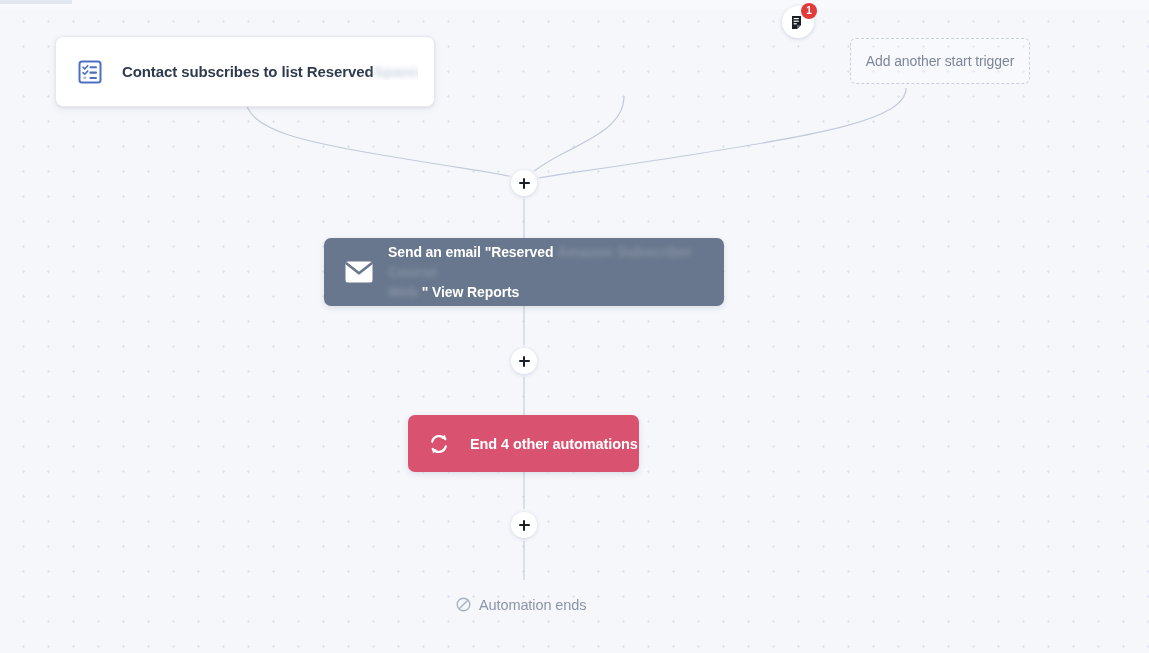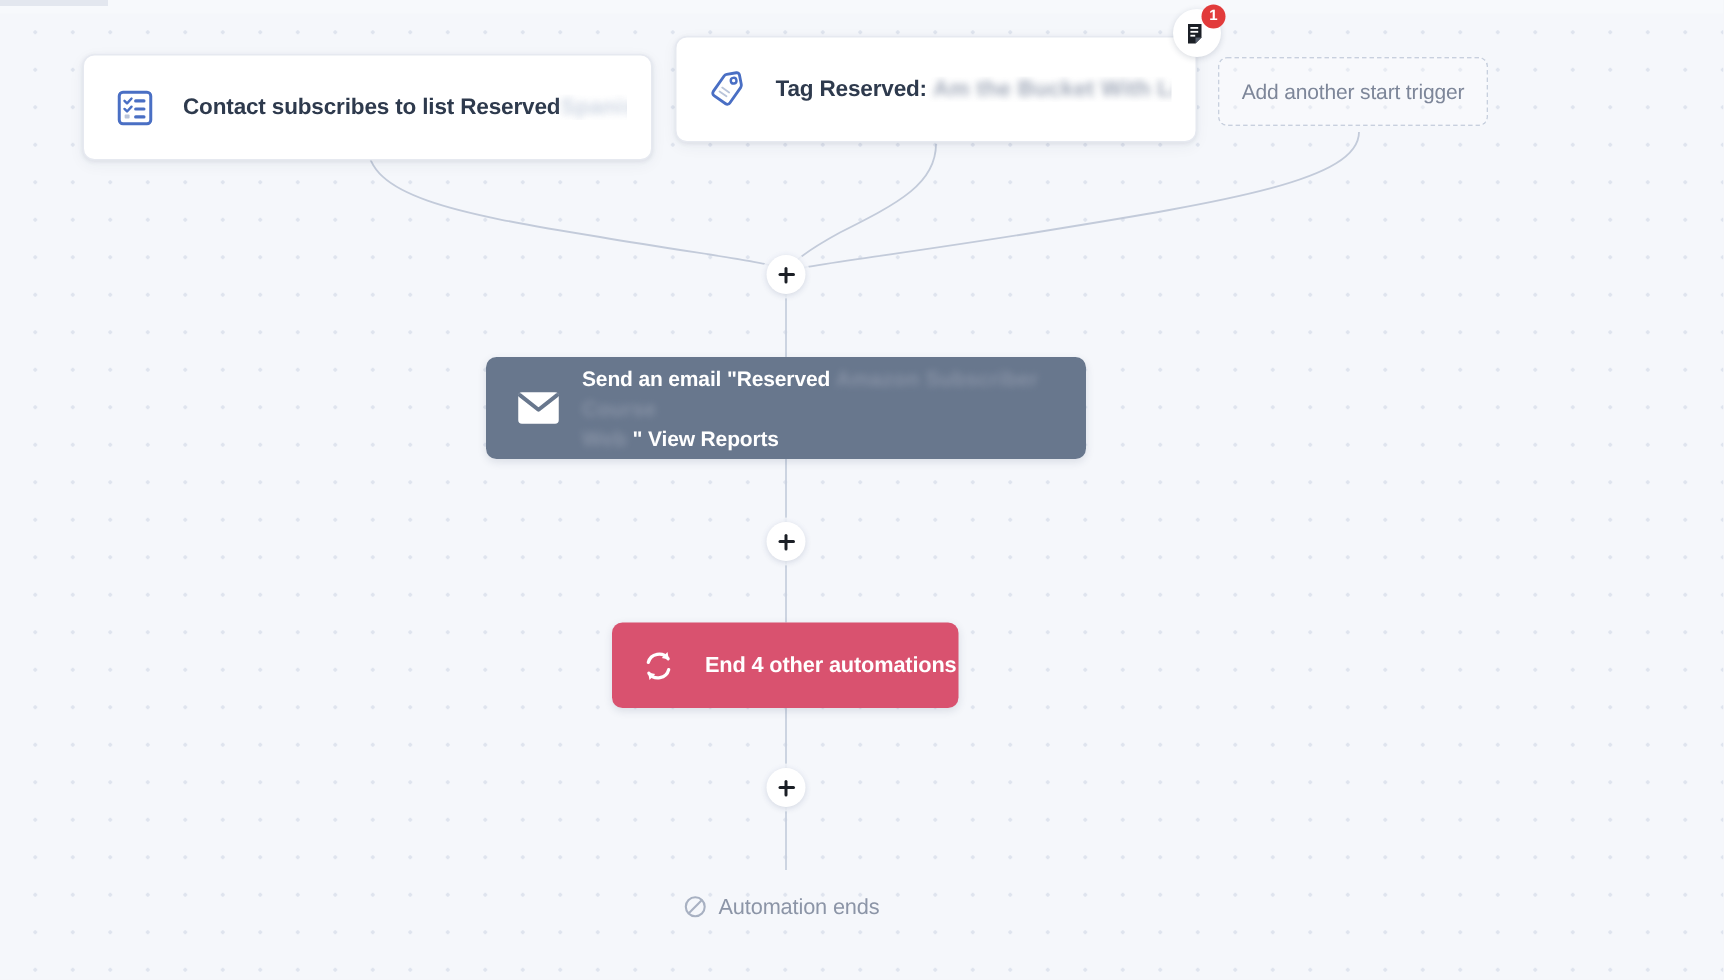--- a/index.html
+++ b/index.html
@@ -135,21 +135,21 @@
     font-weight: 700;
     line-height: 16px;
     text-align: center;
     box-sizing: border-box;
     padding: 0 3px;
   }
 
   
   #add-trigger {
     position: absolute;
-    left: 812px;
+    left: 850px;
     top: 38px;
     width: 180px;
     height: 46px;
     border: 1px dashed #c8d0de;
     border-radius: 6px;
     display: flex;
     align-items: center;
     justify-content: center;
     background: rgba(255,255,255,0.28);
     box-sizing: border-box;
@@ -300,34 +300,20 @@
         <path d="M6 13.6 l1.7 1.7 l3-3.2" fill="none" stroke="#4a6fc4" stroke-width="1.6" stroke-linecap="round" stroke-linejoin="round"></path>
         <rect x="6.1" y="17.4" width="3.3" height="2.6" rx="0.6" fill="#b9c4da"></rect>
         <rect x="12.4" y="7.2" width="7.6" height="2.1" rx="1" fill="#4a6fc4"></rect>
         <rect x="12.4" y="12.6" width="7.6" height="2.1" rx="1" fill="#4a6fc4"></rect>
         <rect x="12.4" y="17.9" width="7.6" height="2.1" rx="1" fill="#4a6fc4"></rect>
       </svg>
     </span>
     <span class="card-text"><span>Contact subscribes to list Reserved</span><span class="redacted-light">Spanishsjs hj</span></span>
   </div>
 
-  <div id="trigger-tag-card" class="trigger-card">
-    <span class="card-icon">
-      <svg width="28" height="28" viewBox="0 0 28 28">
-        <g transform="rotate(-10 14 14)">
-          <path d="M4.5 13.3 L13.4 4.4 a2.6 2.6 0 0 1 1.9-0.8 l6.5 0.1
-                   a1.8 1.8 0 0 1 1.8 1.8 l0.1 6.5 a2.6 2.6 0 0 1 -0.8 1.9
-                   L14 22.8 a2 2 0 0 1 -2.8 0 L4.5 16.1 a2 2 0 0 1 0-2.8 z" fill="#ffffff" stroke="#4a6fc4" stroke-width="1.9" stroke-linejoin="round"></path>
-          <circle cx="19.1" cy="8.6" r="1.9" fill="#ffffff" stroke="#4a6fc4" stroke-width="1.6"></circle>
-          <path d="M8.6 14.0 l4.0 4.0 M10.8 11.8 l4.0 4.0" stroke="#b9c4da" stroke-width="1.2" stroke-linecap="round"></path>
-        </g>
-      </svg>
-    </span>
-    <span class="card-text"><span>Tag Reserved:</span>&nbsp;<span class="redacted">Am the Bucket With Landed</span></span>
-  </div>
 
   <div id="note-badge">
     <svg width="14" height="15" viewBox="0 0 14 15">
       <path d="M1 1 h9 v9 l-4 4 h-5 z" fill="#1b1f26"></path>
       <path d="M10 10 h-4 v4 z" fill="#555d6b"></path>
       <rect x="2.6" y="3" width="5.2" height="1.2" fill="#ffffff"></rect>
       <rect x="2.6" y="5.6" width="5.2" height="1.2" fill="#ffffff"></rect>
       <rect x="2.6" y="8.2" width="3.2" height="1.2" fill="#ffffff"></rect>
     </svg>
     <span class="count">1</span>

